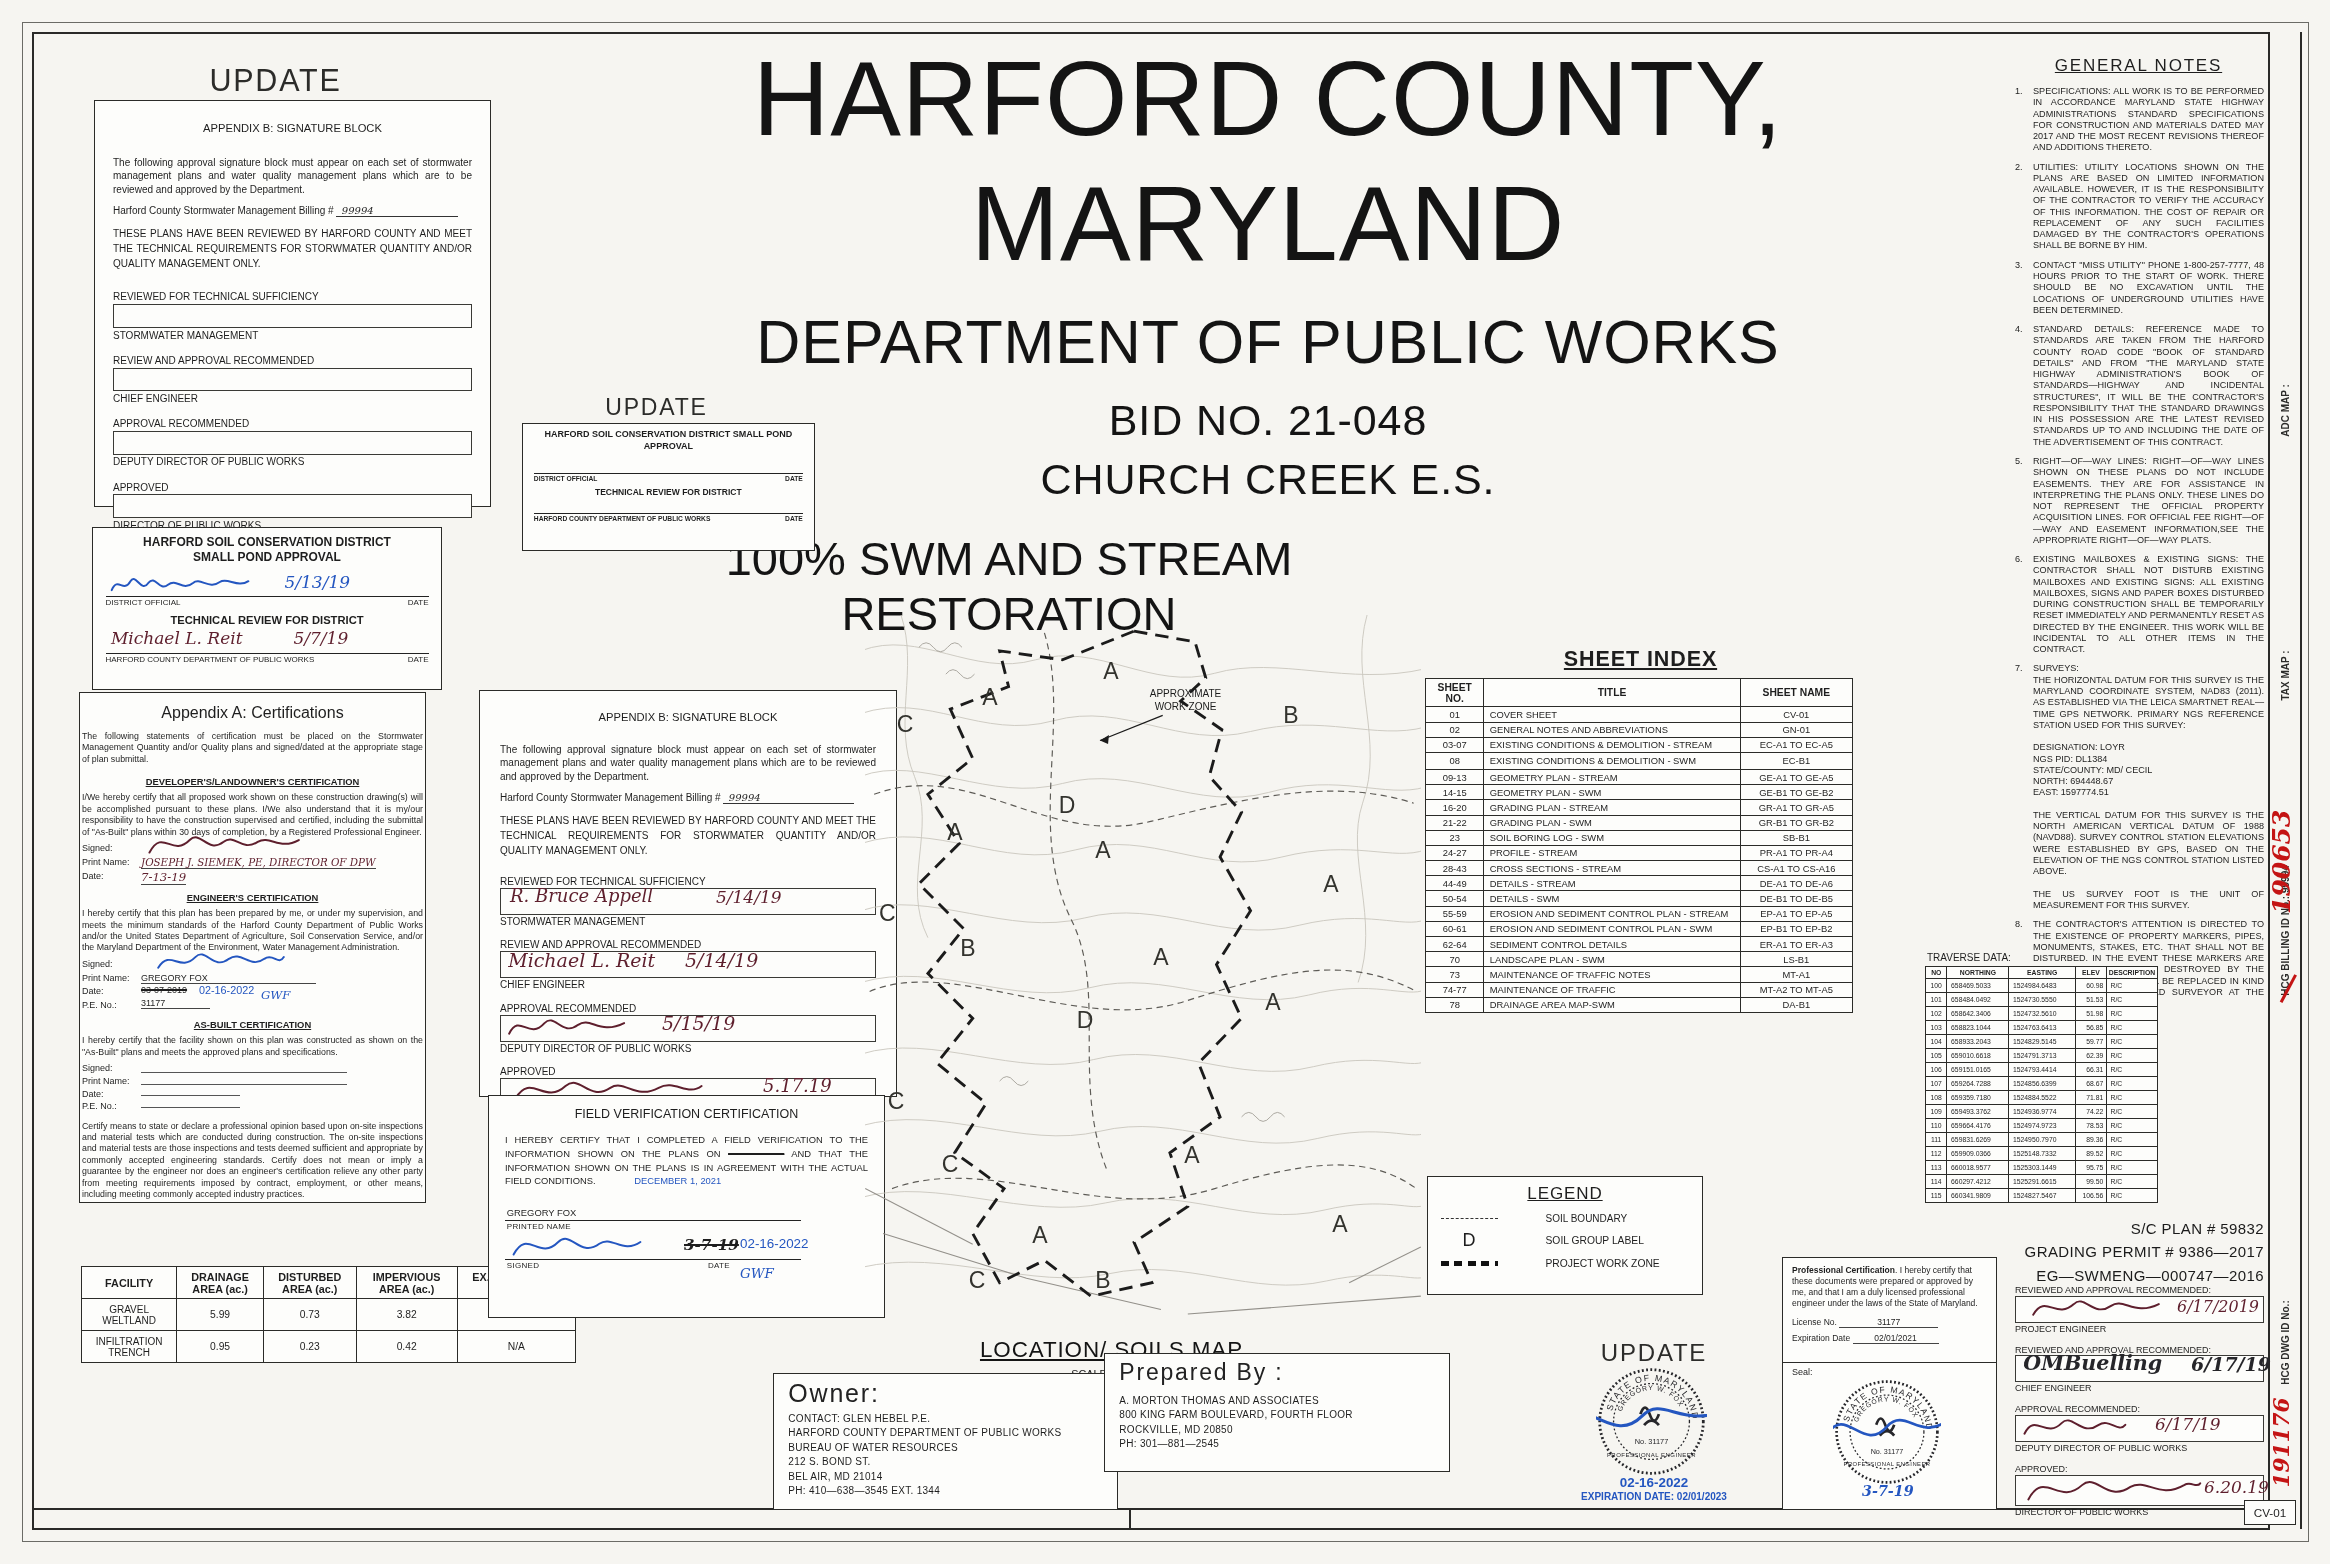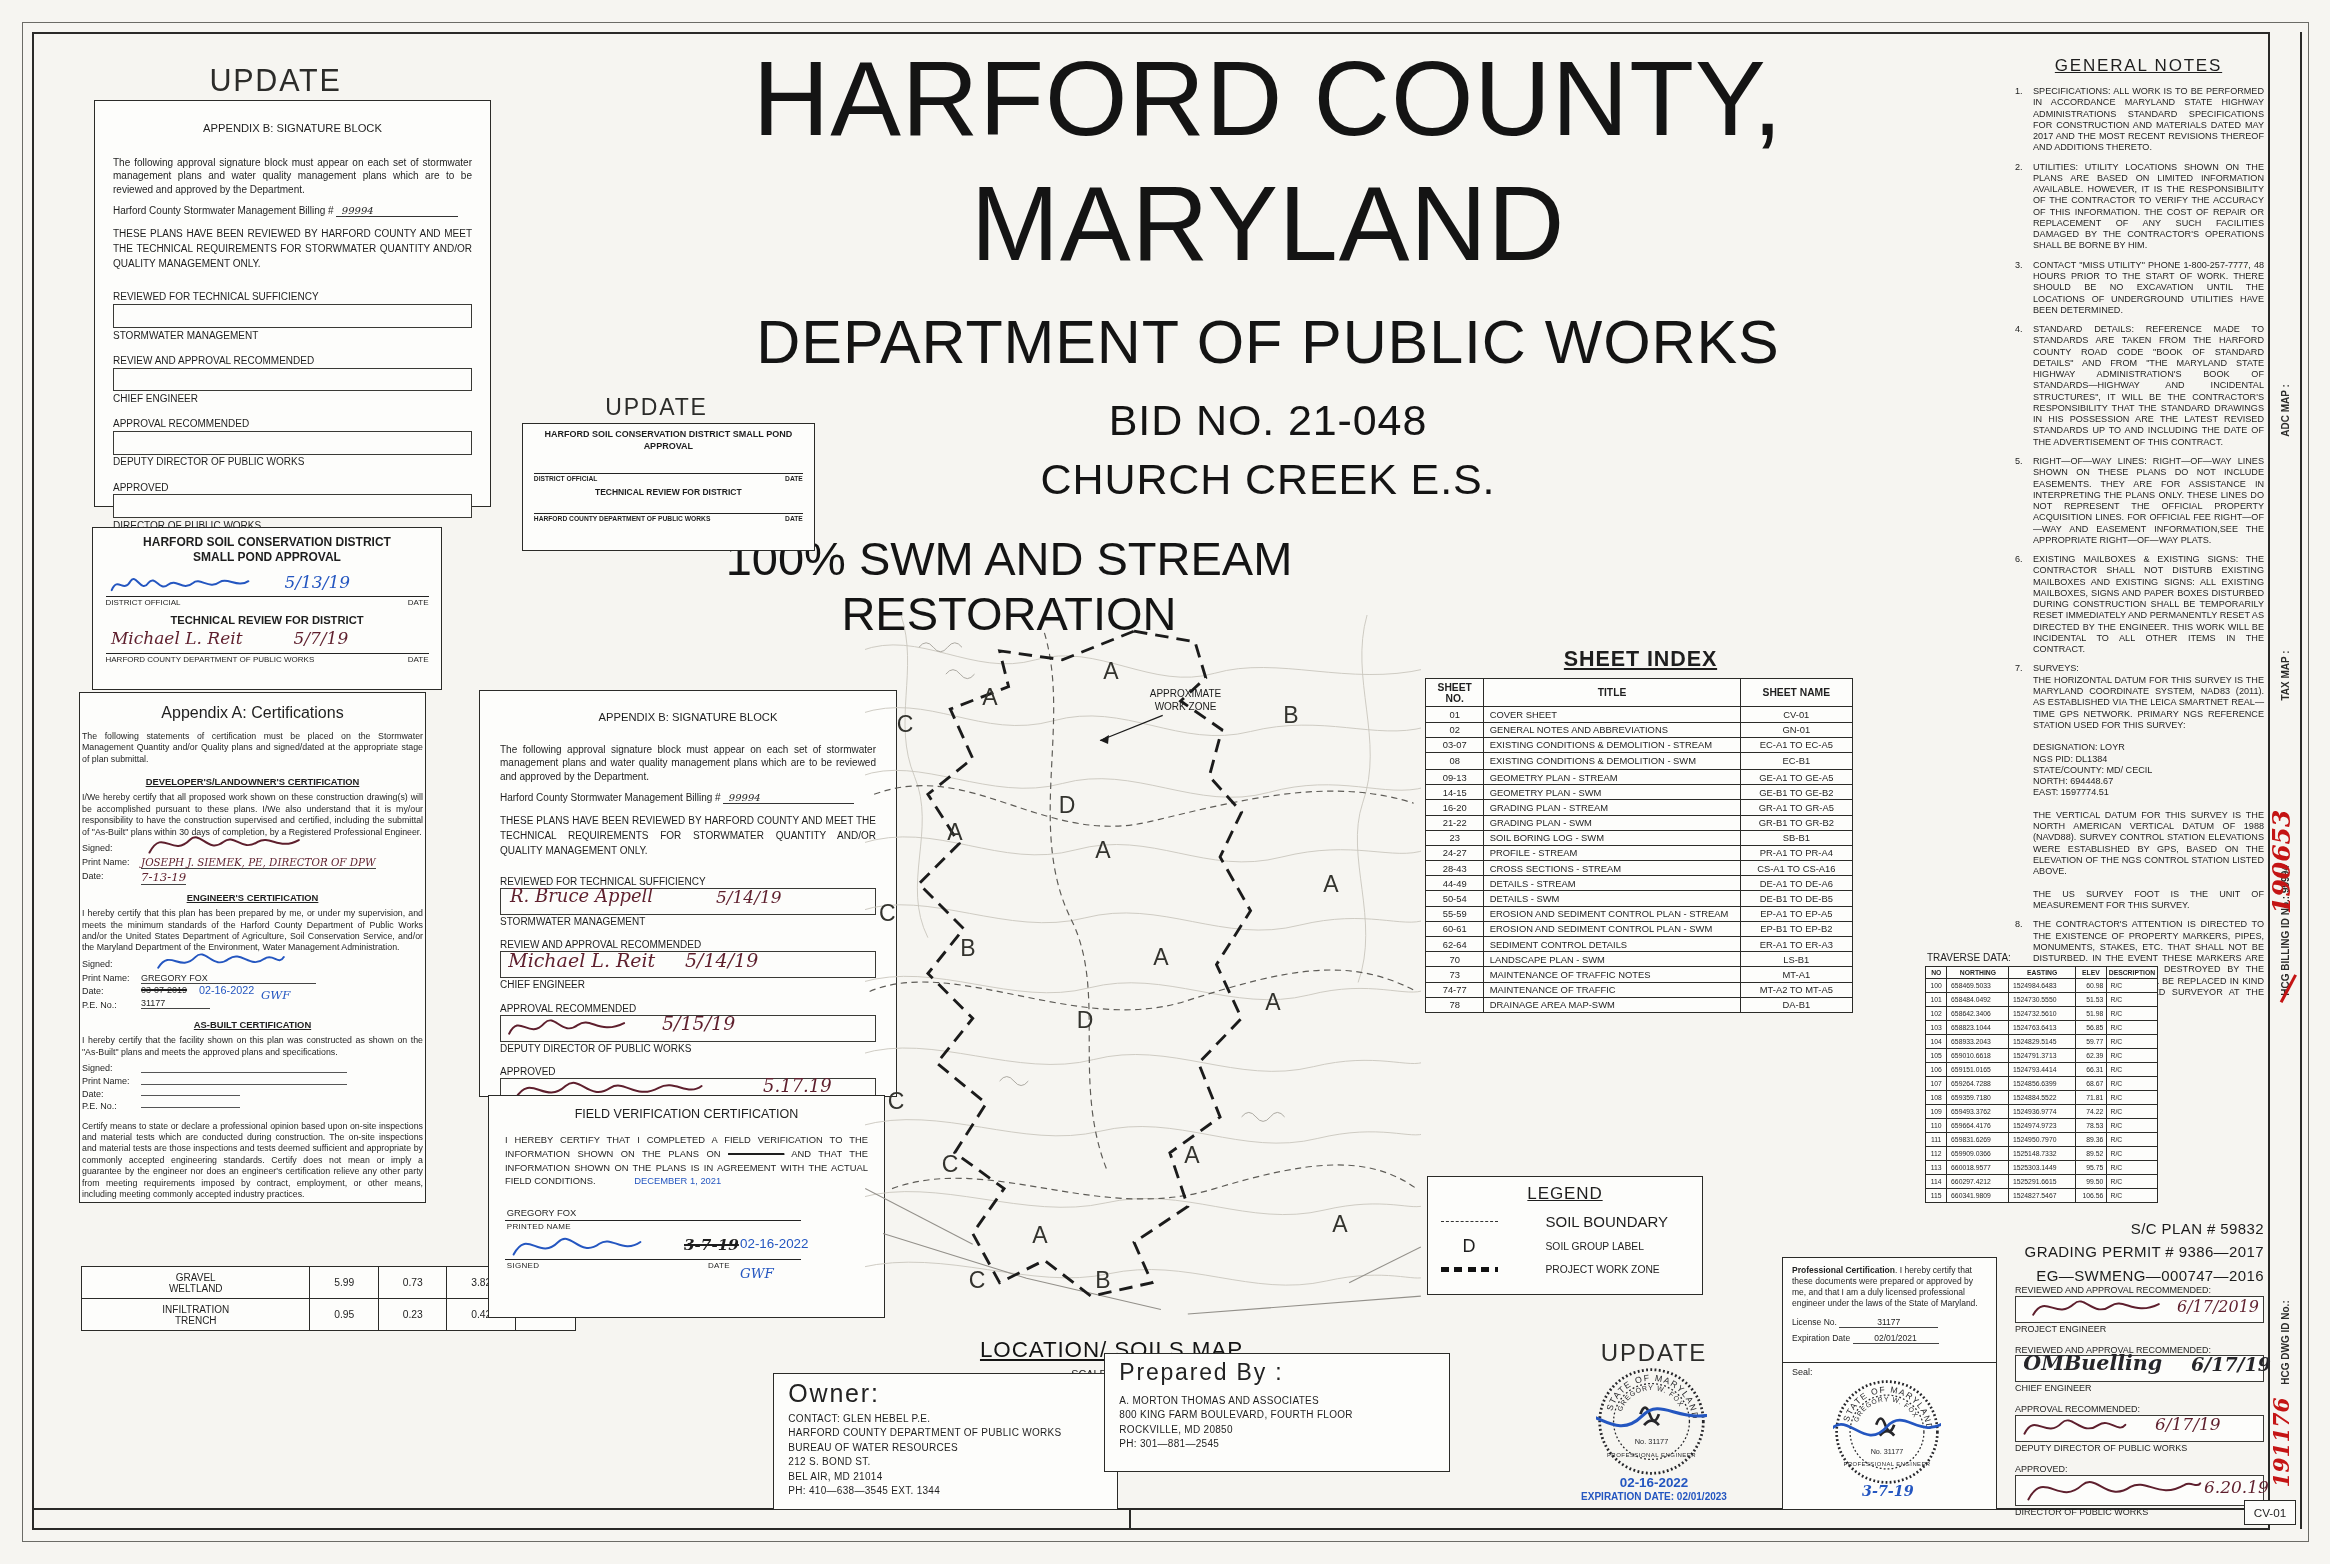--- a/index.html
+++ b/index.html
@@ -156,20 +156,31 @@
       <div style="position:absolute;left:59px;top:20.6px;width:206px;border-bottom:0.9px solid #555;"></div>
       <div style="position:absolute;left:59px;top:32px;width:99px;border-bottom:0.9px solid #555;"></div>
       <div style="position:absolute;left:59px;top:44px;width:99px;border-bottom:0.9px solid #555;"></div>
     </div>
     <div class="just" style="margin-top:7.2px;font-size:8.8px;line-height:1.3;">Certify means to state or declare a professional opinion based upon on-site inspections and material tests which are conducted during construction.  The on-site inspections and material tests are those inspections and tests deemed sufficient and appropriate by commonly accepted engineering standards.  Certify does not mean or imply a guarantee by the engineer nor does an engineer's certification relieve any other party from meeting requirements imposed by contract, employment, or other means, including meeting commonly accepted industry practices.</div>
   </div>
 
   <div class="abs" style="left:81px;top:1266px;">
     <table style="width:495px;">
       <thead>
+        <tr style="font-size:10.8px;font-weight:400;">
+          <th class="pre" style="width:90px;padding:3.6px;">FACILITY</th>
+          <th class="pre" style="width:82px;padding:3.6px;">DRAINAGE
+AREA (ac.)</th>
+          <th class="pre" style="width:88px;padding:3.6px;">DISTURBED
+AREA (ac.)</th>
+          <th class="pre" style="width:97px;padding:3.6px;">IMPERVIOUS
+AREA (ac.)</th>
+          <th class="pre" style="width:117px;padding:3.6px;">EX. IMPERVIOUS
+AREA (ac.)</th>
+        </tr>
       </thead>
       <tbody style="font-size:10.3px;">
 
       <tr>
             <td class="pre ctr" style="padding:4.5px;font-size:10px;">GRAVEL
 WELTLAND</td>
             <td class="ctr">5.99</td>
             <td class="ctr">0.73</td>
             <td class="ctr">3.82</td>
             <td class="ctr">N/A</td>
@@ -463,21 +474,21 @@
             <td class="ctr">DA-B1</td>
           </tr>
         </tbody>
     </table>
   </div>
 
   <div class="box" style="left:1427px;top:1176px;width:249px;height:106px;padding:5.4px 12.5px;">
     <div class="ctr" style="margin-top:1.8px;"><span class="u" style="font-size:17px;letter-spacing:0.9px;">LEGEND</span></div>
     <div style="display:flex;align-items:center;margin-top:9px;">
       <div style="width:57px;border-top:1.8px dashed #333;"></div>
-      <div style="margin-left:48px;font-size:15px;">SOIL BOUNDARY</div>
+      <div style="margin-left:48px;font-size:10px;">SOIL BOUNDARY</div>
     </div>
     <div style="display:flex;align-items:center;margin-top:5.4px;">
       <div class="ctr" style="width:57px;font-size:18px;">D</div>
       <div style="margin-left:48px;font-size:10.3px;">SOIL GROUP LABEL</div>
     </div>
     <div style="display:flex;align-items:center;margin-top:7.2px;">
       <div style="width:57px;height:5.4px;background:repeating-linear-gradient(90deg,#111 0 8px,transparent 8px 13.4px);"></div>
       <div style="margin-left:48px;font-size:10.3px;">PROJECT WORK ZONE</div>
     </div>
   </div>

